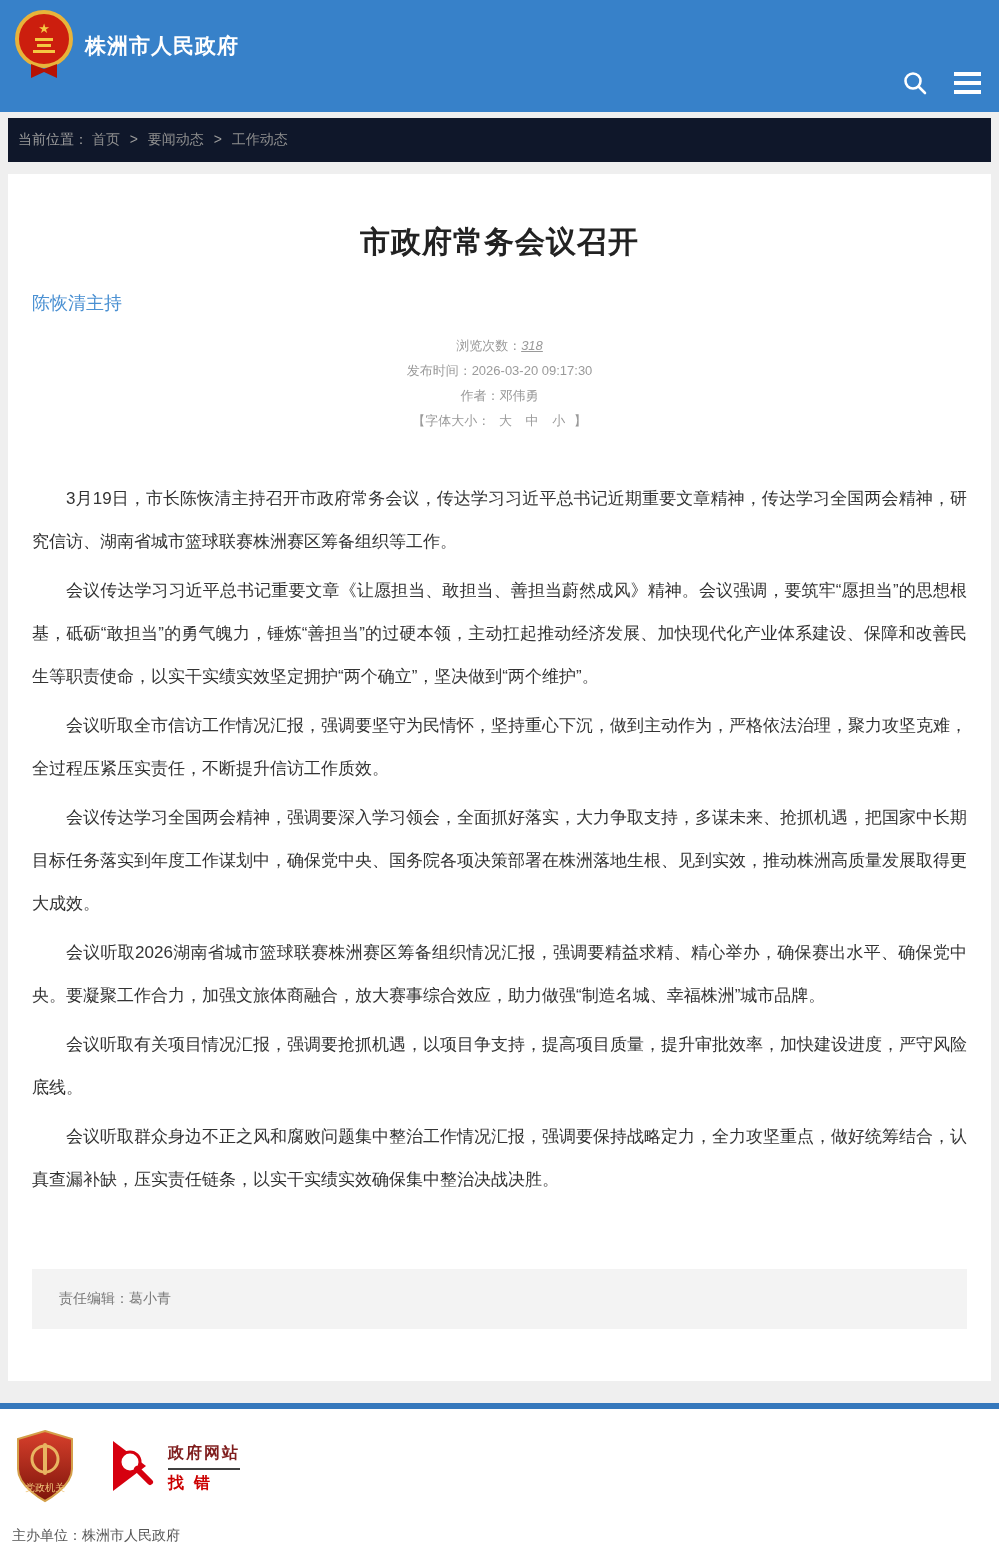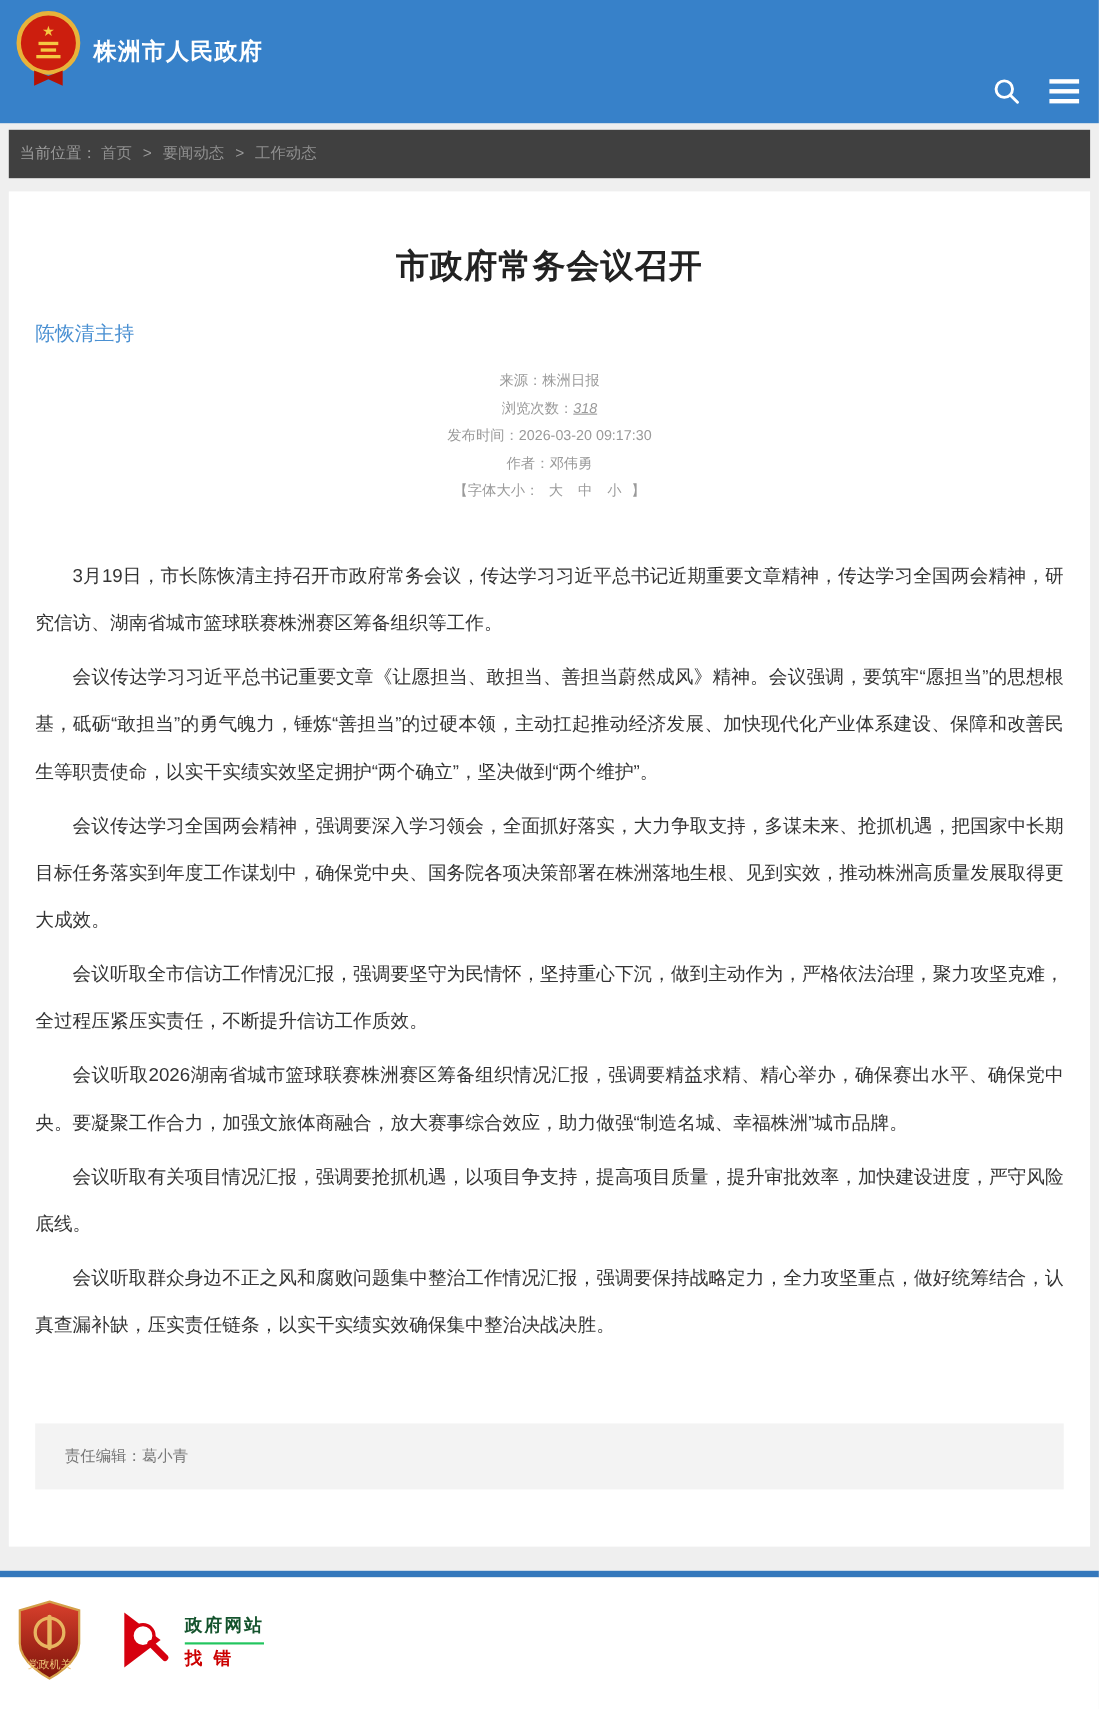--- a/index.html
+++ b/index.html
@@ -39,21 +39,21 @@
     align-items: center;
     gap: 26px;
   }
   .tool-btn { cursor: pointer; display:flex; align-items:center; }
   .hamburger { display:flex; flex-direction:column; gap:5px; }
   .hamburger span { display:block; width:27px; height:4px; background:#fff; }
 
   
   .breadcrumb-bar {
     margin: 6px 8px 12px;
-    background: #404040;
+    background: #0f172a;
     padding: 13px 10px;
     font-size: 14px;
     color: #9b9b9b;
   }
   .breadcrumb-bar a {
     color: #8f8f8f;
     text-decoration: none;
     cursor: pointer;
   }
   .crumb-sep { margin: 0 6px; color:#9b9b9b; }
@@ -124,25 +124,25 @@
     display: flex;
     align-items: center;
     gap: 34px;
     margin: 4px 0 16px 2px;
   }
   .badge { cursor: pointer; }
   .site-error-logo { display: flex; align-items: center; gap: 6px; }
   .site-error-text { display:flex; flex-direction:column; }
   .site-error-line1 {
     font-size: 16px;
-    color: #14532d;
+    color: #7f1d1d;
     font-weight: bold;
     letter-spacing: 2px;
     padding-bottom: 4px;
-    border-bottom: 2px solid #22c55e;
+    border-bottom: 2px solid #404040;
   }
   .site-error-line2 {
     font-size: 16px;
     color: #c00;
     font-weight: bold;
     letter-spacing: 10px;
     margin-top: 3px;
   }
   .footer-lines {
     font-size: 14px;
@@ -192,45 +192,42 @@
   <span class="crumb-sep">&gt;</span>
   <a>工作动态</a>
 </nav>
 
 <main class="article-card">
   <h1 class="article-title">市政府常务会议召开</h1>
   <div class="article-subtitle">陈恢清主持</div>
 
   <div class="article-meta">
     <div>
-      <span>来源：</span><span>株洲日报</span>
-    </div>
-    <div>
       <span>浏览次数：</span><span class="meta-views-value">318</span>
     </div>
     <div>
       <span>发布时间：</span><span>2026-03-20 09:17:30</span>
     </div>
     <div>
       <span>作者：</span><span>邓伟勇</span>
     </div>
     <div>
       <span>【字体大小：</span>
       <span class="fontsize-option">大</span>
       <span class="fontsize-option">中</span>
       <span class="fontsize-option">小</span>
       <span>】</span>
     </div>
   </div>
 
   <div class="article-body">
     <p>3月19日，市长陈恢清主持召开市政府常务会议，传达学习习近平总书记近期重要文章精神，传达学习全国两会精神，研究信访、湖南省城市篮球联赛株洲赛区筹备组织等工作。</p>
     <p>会议传达学习习近平总书记重要文章《让愿担当、敢担当、善担当蔚然成风》精神。会议强调，要筑牢“愿担当”的思想根基，砥砺“敢担当”的勇气魄力，锤炼“善担当”的过硬本领，主动扛起推动经济发展、加快现代化产业体系建设、保障和改善民生等职责使命，以实干实绩实效坚定拥护“两个确立”，坚决做到“两个维护”。</p>
+    <p>会议听取全市信访工作情况汇报，强调要坚守为民情怀，坚持重心下沉，做到主动作为，严格依法治理，聚力攻坚克难，全过程压紧压实责任，不断提升信访工作质效。</p>
     <p>会议传达学习全国两会精神，强调要深入学习领会，全面抓好落实，大力争取支持，多谋未来、抢抓机遇，把国家中长期目标任务落实到年度工作谋划中，确保党中央、国务院各项决策部署在株洲落地生根、见到实效，推动株洲高质量发展取得更大成效。</p>
-    <p>会议听取全市信访工作情况汇报，强调要坚守为民情怀，坚持重心下沉，做到主动作为，严格依法治理，聚力攻坚克难，全过程压紧压实责任，不断提升信访工作质效。</p>
     <p>会议听取2026湖南省城市篮球联赛株洲赛区筹备组织情况汇报，强调要精益求精、精心举办，确保赛出水平、确保党中央。要凝聚工作合力，加强文旅体商融合，放大赛事综合效应，助力做强“制造名城、幸福株洲”城市品牌。</p>
     <p>会议听取有关项目情况汇报，强调要抢抓机遇，以项目争支持，提高项目质量，提升审批效率，加快建设进度，严守风险底线。</p>
     <p>会议听取群众身边不正之风和腐败问题集中整治工作情况汇报，强调要保持战略定力，全力攻坚重点，做好统筹结合，认真查漏补缺，压实责任链条，以实干实绩实效确保集中整治决战决胜。</p>
   </div>
 
   <div class="editor-bar">
     <span>责任编辑：</span><span>葛小青</span>
   </div>
 </main>
 

